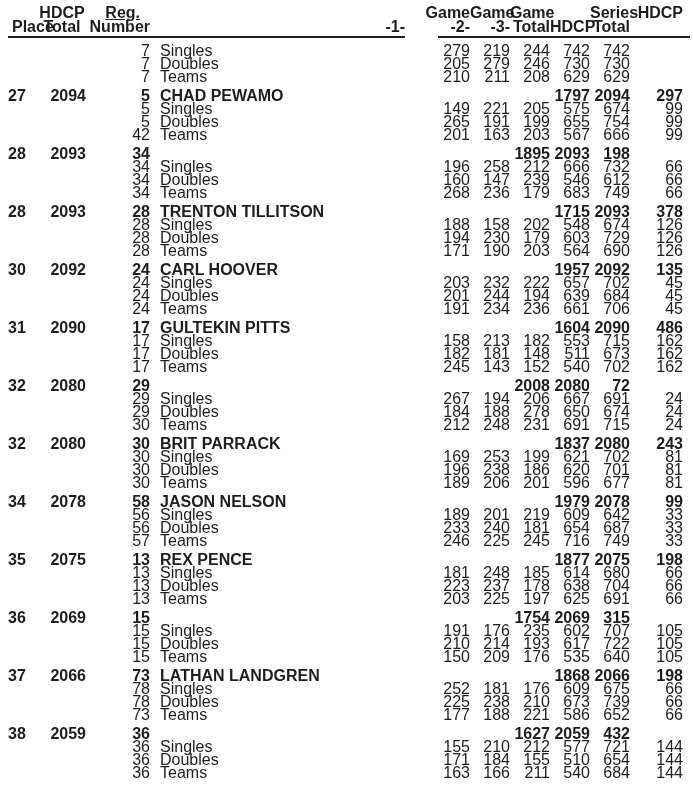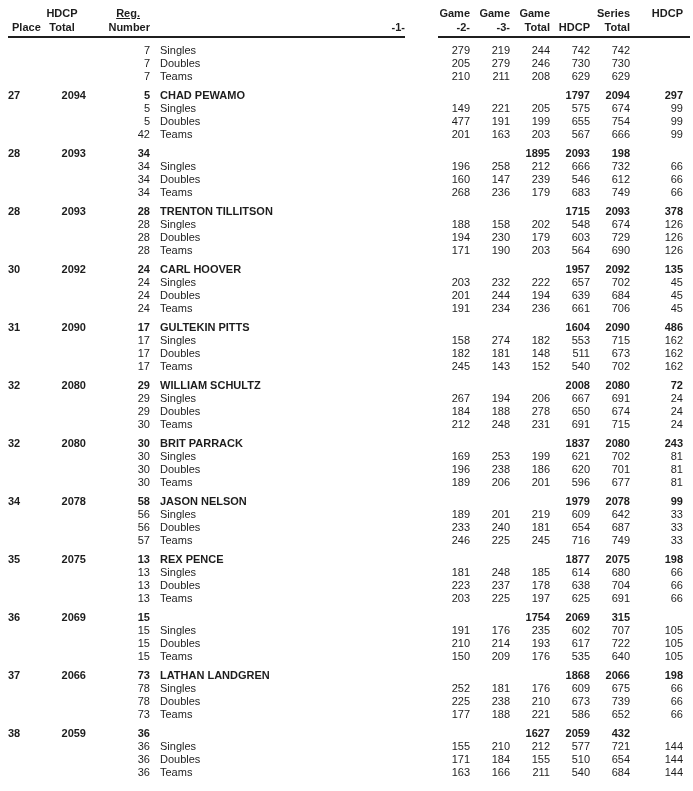--- a/index.html
+++ b/index.html
@@ -3,21 +3,21 @@
 <meta charset="utf-8">
 <style>
   html, body { margin: 0; padding: 0; background: #e8e8e8; }
   .page {
     position: relative;
     width: 693px;
     height: 791px;
     margin: 0 auto;
     background: #ffffff;
     font-family: "Liberation Sans", sans-serif;
-    font-size: 11px;
+    font-size: 16px;
     color: #1d1d1d;
     overflow: hidden;
   }
   .grid-row {
     display: grid;
     grid-template-columns: 30px 48px 64px 10px 245px 65px 40px 40px 40px 40px 53px;
     padding-left: 8px;
     height: 13px;
     line-height: 13px;
     align-items: baseline;
@@ -146,21 +146,21 @@
           <div class="c r">575</div>
           <div class="c r">674</div>
           <div class="c r">99</div>
         </div>
         <div class="grid-row event-row">
           <div class="c l"></div>
           <div class="c r"></div>
           <div class="c r">5</div>
           <div class="c "></div>
           <div class="c l">Doubles</div>
-          <div class="c r">477</div>
+          <div class="c r">265</div>
           <div class="c r">191</div>
           <div class="c r">199</div>
           <div class="c r">655</div>
           <div class="c r">754</div>
           <div class="c r">99</div>
         </div>
         <div class="grid-row event-row">
           <div class="c l"></div>
           <div class="c r"></div>
           <div class="c r">42</div>
@@ -349,21 +349,21 @@
           <div class="c r b">2090</div>
           <div class="c r b">486</div>
         </div>
         <div class="grid-row event-row">
           <div class="c l"></div>
           <div class="c r"></div>
           <div class="c r">17</div>
           <div class="c "></div>
           <div class="c l">Singles</div>
           <div class="c r">158</div>
-          <div class="c r">274</div>
+          <div class="c r">213</div>
           <div class="c r">182</div>
           <div class="c r">553</div>
           <div class="c r">715</div>
           <div class="c r">162</div>
         </div>
         <div class="grid-row event-row">
           <div class="c l"></div>
           <div class="c r"></div>
           <div class="c r">17</div>
           <div class="c "></div>
@@ -388,21 +388,20 @@
           <div class="c r">702</div>
           <div class="c r">162</div>
         </div>
       </div>
       <div class="group">
         <div class="grid-row name-row">
           <div class="c l b">32</div>
           <div class="c r b">2080</div>
           <div class="c r b">29</div>
           <div class="c "></div>
-          <div class="c l b">WILLIAM SCHULTZ</div>
           <div class="c r"></div>
           <div class="c r"></div>
           <div class="c r"></div>
           <div class="c r b">2008</div>
           <div class="c r b">2080</div>
           <div class="c r b">72</div>
         </div>
         <div class="grid-row event-row">
           <div class="c l"></div>
           <div class="c r"></div>

